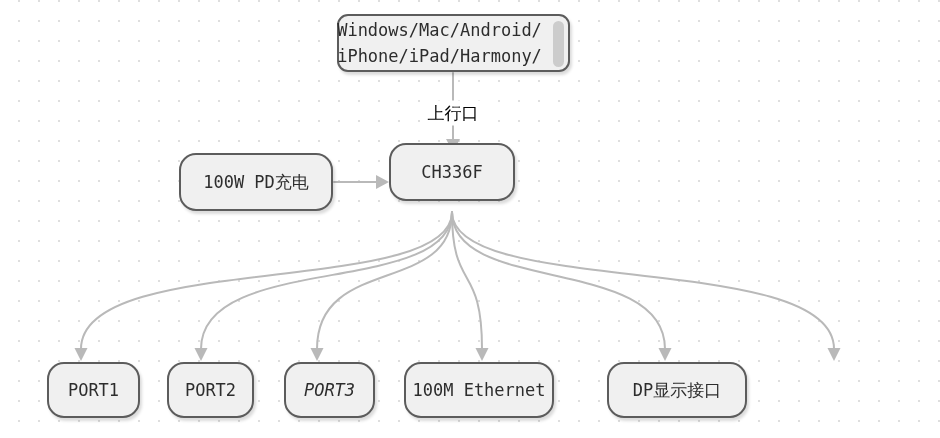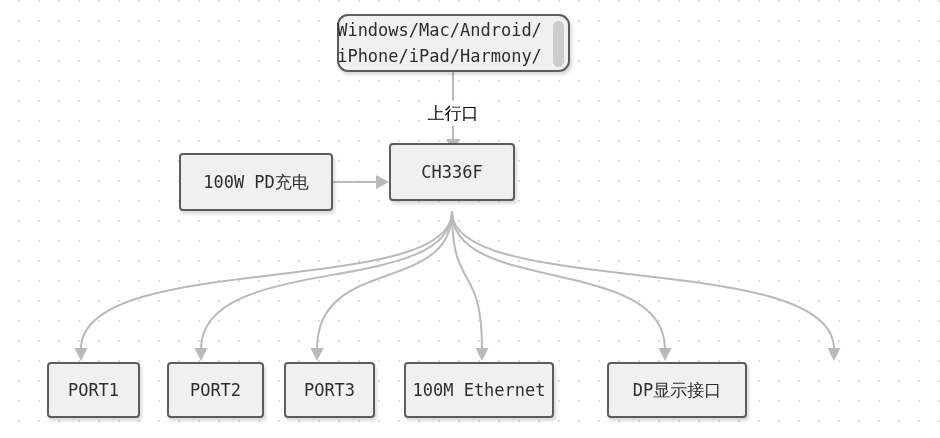--- a/index.html
+++ b/index.html
@@ -36,21 +36,21 @@
     stroke-width: 2;
     fill: none;
     stroke-linecap: round;
   }
   svg.edges polygon { fill: var(--edge); stroke: none; }
 
   .node {
     position: absolute;
     background: var(--node-fill);
     border: 2px solid var(--node-border);
-    border-radius: 4px;
+    border-radius: 17px;
     box-shadow: 2px 3px 3px rgba(0,0,0,0.14);
     display: flex;
     align-items: center;
     justify-content: center;
     color: var(--text);
     font-size: 17px;
     text-align: center;
     white-space: nowrap;
   }
 
@@ -68,22 +68,22 @@
     width: 11px; height: 46px;
     background: var(--scroll-thumb);
     border-radius: 6px;
   }
 
   .node.pd   { left: 179px; top: 153px; width: 154px; height: 58px; }
   .node.hub  { left: 389px; top: 143px; width: 126px; height: 58px; }
 
   .node.out { top: 362px; height: 56px; margin-left: 12px; }
   .node.port1 { left: 35px;  width: 93px;  }
-  .node.port2 { left: 155px; width: 97px;  }
-  .node.port3 { left: 272px; width: 91px;  }
+  .node.port2 { left: 155px; width: 87px;  }
+  .node.port3 { left: 272px; width: 91px; font-style: italic;  }
   .node.eth   { left: 392px; width: 150px; }
   .node.sd    { left: 595px; width: 140px; }
   .node.dp    { left: 755px; width: 158px; }
 
   .edge-label {
     position: absolute;
     left: 453px; top: 113px;
     transform: translate(-50%, -50%);
     background: var(--bg);
     padding: 1px 4px;

